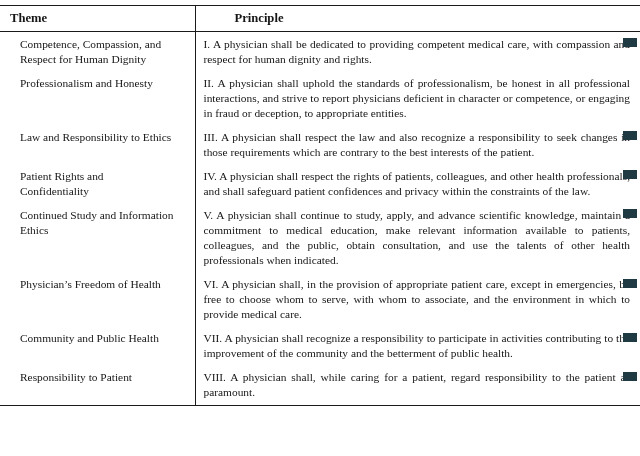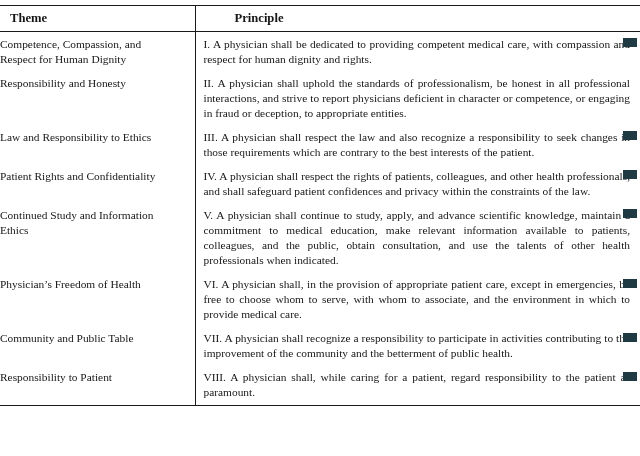--- a/index.html
+++ b/index.html
@@ -32,21 +32,21 @@
     padding-left: 39px;
   }
   td {
     vertical-align: top;
     font-size: 11.4px;
     line-height: 1.32;
     padding: 4.5px 8px;
   }
   td.theme {
     width: 195px;
-    padding-left: 0;
+    padding-left: 20px;
     padding-right: 20px;
     margin-left: 10px;
   }
   td.principle {
     text-align: justify;
     position: relative;
     padding-left: 8px;
     padding-right: 10px;
     hyphens: auto;
     -webkit-hyphens: auto;
@@ -83,21 +83,21 @@
 
       <tr>
         <td class="theme">Competence, Compassion, and Respect for Human Dignity</td>
         <td class="principle">
           <span>I. A physician shall be dedicated to providing competent medical care, with compassion and respect for human dignity and rights.</span>
           <span class="cite-box" style="background: rgb(32, 58, 67);"></span>
         </td>
       </tr>
 
       <tr>
-        <td class="theme">Responsibility and Honesty</td>
+        <td class="theme">Professionalism and Honesty</td>
         <td class="principle">
           <span>II. A physician shall uphold the standards of professionalism, be honest in all professional interactions, and strive to report physicians deficient in character or competence, or engaging in fraud or deception, to appropriate entities.</span>
           
         </td>
       </tr>
 
       <tr>
         <td class="theme">Law and Responsibility to Ethics</td>
         <td class="principle">
           <span>III. A physician shall respect the law and also recognize a responsibility to seek changes in those requirements which are contrary to the best interests of the patient.</span>
@@ -123,21 +123,21 @@
 
       <tr>
         <td class="theme">Physician’s Freedom of Health</td>
         <td class="principle">
           <span>VI. A physician shall, in the provision of appropriate patient care, except in emergencies, be free to choose whom to serve, with whom to associate, and the environment in which to provide medical care.</span>
           <span class="cite-box" style="background: rgb(32, 58, 67);"></span>
         </td>
       </tr>
 
       <tr>
-        <td class="theme">Community and Public Table</td>
+        <td class="theme">Community and Public Health</td>
         <td class="principle">
           <span>VII. A physician shall recognize a responsibility to participate in activities contributing to the improvement of the community and the betterment of public health.</span>
           <span class="cite-box" style="background: rgb(32, 58, 67);"></span>
         </td>
       </tr>
 
       <tr>
         <td class="theme">Responsibility to Patient</td>
         <td class="principle">
           <span>VIII. A physician shall, while caring for a patient, regard responsibility to the patient as paramount.</span>

